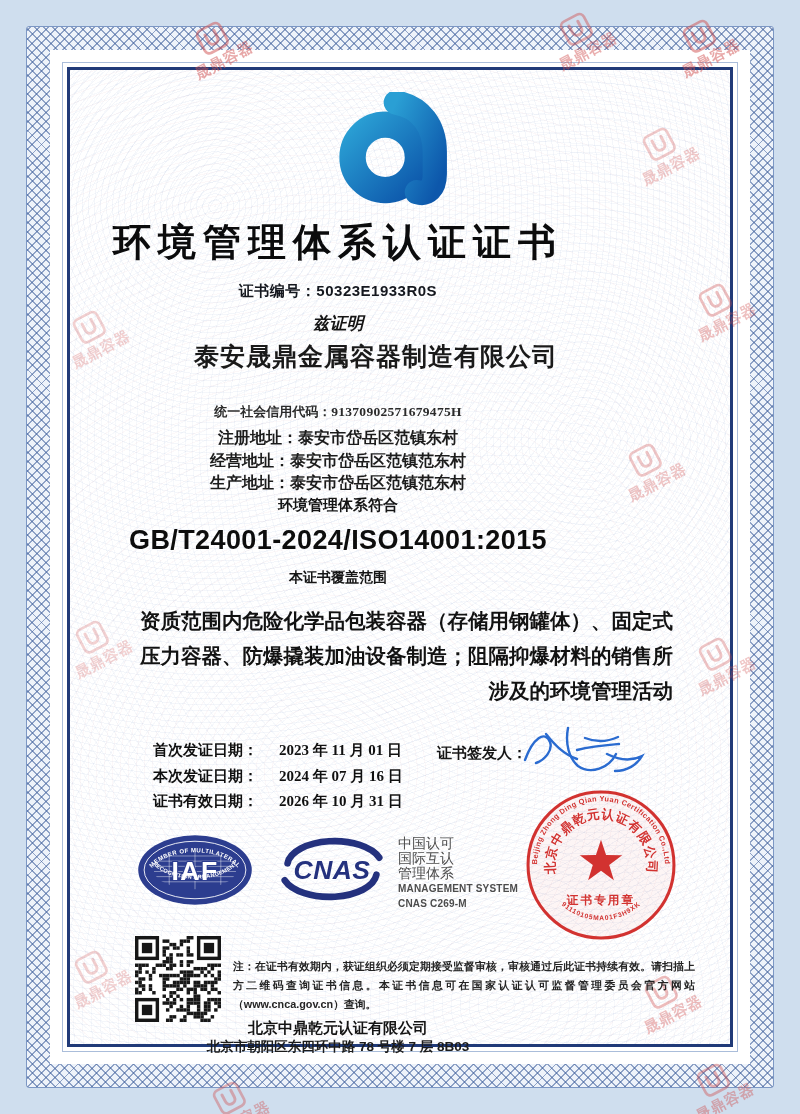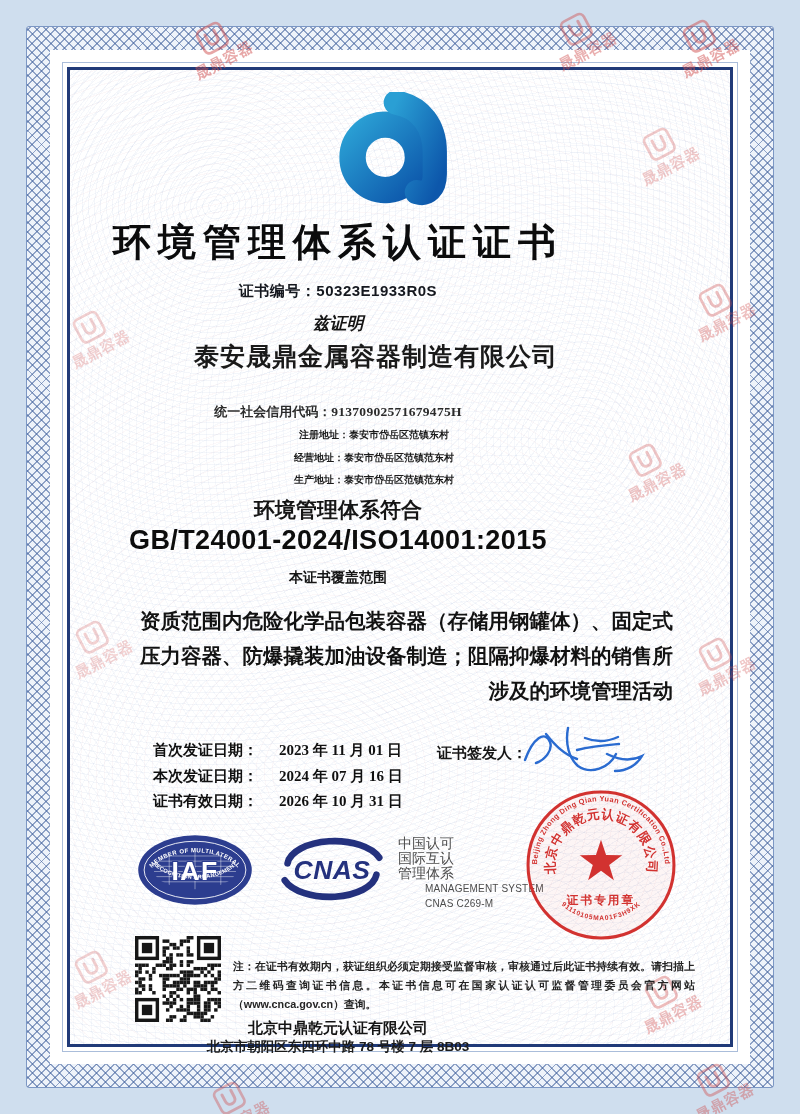--- a/index.html
+++ b/index.html
@@ -35,40 +35,40 @@
   .ctr{left:0; width:676px; text-align:center;}
 
   .title{top:217px; font-size:38px; font-weight:900; letter-spacing:7px; color:#0b0b0c;}
   .certno{top:282px; font-size:15px; font-weight:600; color:#14171e; letter-spacing:.5px;}
   .certno .val{font-family:"Liberation Sans",sans-serif;}
   .hereby{top:312px; font-size:17px; font-weight:600;font-style:italic;}
   .company{top:340px; font-size:25px; font-weight:600; letter-spacing:1px; color:#1a1a1a;padding-left:38px;}
   .credit{top:403px; font-size:13px; font-weight:600; color:#2b2b2b;}
   .credit .val{font-family:"Liberation Serif",serif; font-size:13.5px; letter-spacing:.3px;}
   .addr1{top:428px;} .addr2{top:451px;} .addr3{top:473px;}
-  .addr{font-size:10px; font-weight:700; color:#1c1c1c;padding-left:36px;}
-  .sysline{top:496px; font-size:21px; font-weight:600;}
+  .addr{font-size:16px; font-weight:700; color:#1c1c1c;}
+  .sysline{top:496px; font-size:15px; font-weight:600;}
   .standard{top:525px; font-size:27px; font-weight:800; letter-spacing:.4px; color:#0d0d0d;}
   .scopelabel{top:569px; font-size:14px; font-weight:600;}
   .scope{
     top:603px; left:127px; width:546px; font-size:20.5px; font-weight:800;
     line-height:35px; text-align:right; color:#121212;
   }
   .dates{top:741px; left:153px;}
   .dates .row{display:flex; margin-bottom:6.5px; font-size:15px;}
   .dates .lbl{font-weight:700; color:#101010; width:118px;}
   .dates .val{font-family:"Liberation Serif",serif; font-weight:600; color:#101010; margin-left:8px;}
   .signer{top:744px; left:437px; font-size:15px; font-weight:700;}
   .sig-svg{top:716px; left:519px; width:128px; height:64px;}
 
   .iaf-svg{top:833px; left:136px; width:118px; height:74px;}
   .cnas-svg{top:829px; left:280px; width:104px; height:80px;}
   .cnas-text{top:836px; left:398px; line-height:15px; color:#4c4c4c;}
   .cnas-text .zh{font-size:14px; font-weight:400;}
-  .cnas-text .en{font-size:10px; font-weight:400; letter-spacing:.2px;margin-left:27px;}
+  .cnas-text .en{font-size:10px; font-weight:700; letter-spacing:.2px;}
 
   .seal-svg{top:789px; left:525px; width:152px; height:152px;}
   .qr-svg{top:936px; left:135px; width:86px; height:86px;}
   .note{
     top:957px; left:233px; width:462px; font-size:10.8px; line-height:19px;
     font-weight:600; color:#242424; text-align:justify;
   }
   .issuer-name{top:1019px; font-size:15px; font-weight:700; color:#141414;}
   .issuer-addr{top:1038px; font-size:13.5px; font-weight:600; color:#1b1b1b;}
 

